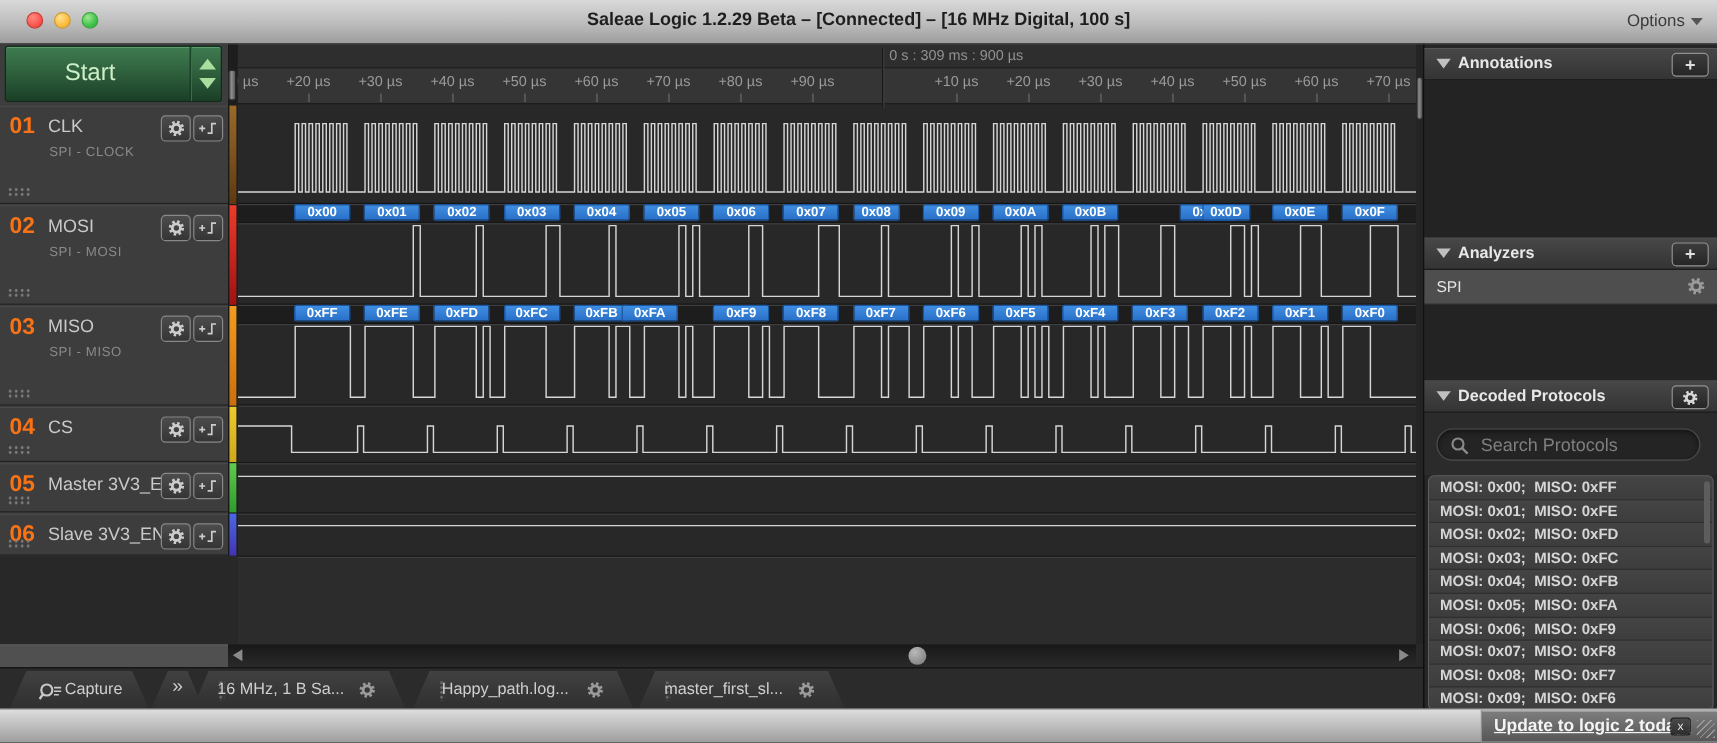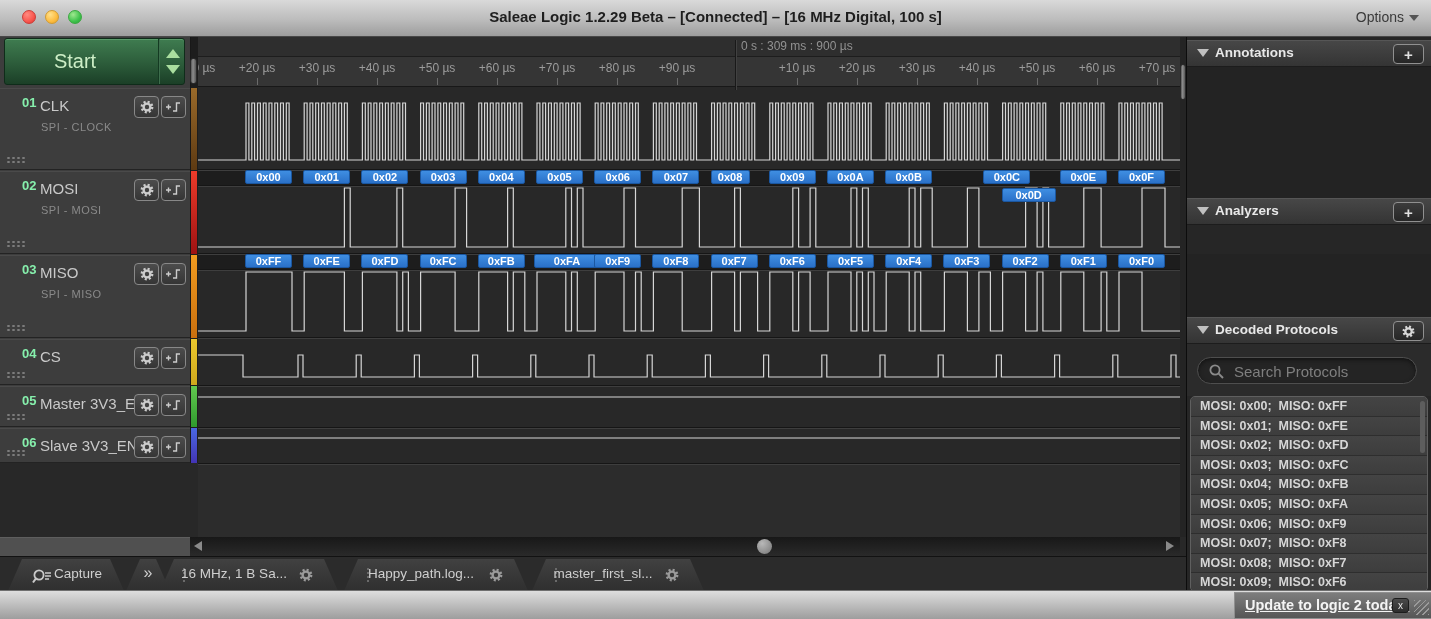--- a/index.html
+++ b/index.html
@@ -23,21 +23,21 @@
   .startbtn{position:absolute;left:4px;top:2px;width:181px;height:47px;border-radius:3px;box-sizing:border-box;
     background:linear-gradient(#3f7c50,#2c5c3a 55%,#1b3f27);border:1px solid #0f2c1a;box-shadow:inset 0 1px 0 #5b9a6b;cursor:pointer;}
   .startbtn .lbl{position:absolute;left:0;top:0;width:140px;height:45px;line-height:45px;text-align:center;
     font-size:20px;color:#cdeec6;}
   .startbtn .sep{position:absolute;left:153px;top:0;width:1px;height:45px;background:#143categorie;background:#143a22;box-shadow:1px 0 0 #3d6e4c;}
   .arrow-up,.arrow-dn{position:absolute;left:161px;width:0;height:0;border-left:7px solid transparent;border-right:7px solid transparent;cursor:pointer;}
   .arrow-up{top:10px;border-bottom:9px solid #aade9f;}
   .arrow-dn{top:26px;border-top:9px solid #aade9f;}
   .chrow{position:absolute;left:0;width:190px;background:#3d3d3d;box-sizing:border-box;
     border-top:1px solid #4a4a4a;border-bottom:1px solid #232323;}
-  .chrow .num{position:absolute;left:8px;top:6px;font-size:13px;font-weight:bold;color:#86efac;margin-left:14px;}
+  .chrow .num{position:absolute;left:8px;top:6px;font-size:19px;font-weight:bold;color:#f97316;}
   .chrow .nm{position:absolute;left:40px;top:8px;font-size:15px;color:#c9c9c9;}
   .chrow .sub{position:absolute;left:41px;top:32px;font-size:11px;color:#8a8a8a;letter-spacing:.5px;}
   .chbtn{position:absolute;width:25px;height:22px;border-radius:4px;box-sizing:border-box;cursor:pointer;
     background:linear-gradient(#4c4c4c,#353535);border:1px solid #888;display:flex;align-items:center;justify-content:center;}
   .chbtn.gear{left:134px;top:7px;}
   .chbtn.trig{left:161px;top:7px;}
   .grip{position:absolute;left:6px;bottom:5px;width:19px;height:8px;
     background-image:radial-gradient(circle,#7c7c7c 1px,transparent 1.4px);background-size:5px 4px;}
   
   .cstrip{position:absolute;left:190px;top:36px;width:8px;height:427px;background:#1d1d1d;z-index:9;}
@@ -337,29 +337,29 @@
         <div class="bubble" style="left:221.6px;top:134px;width:47px;">0x03</div>
         <div class="bubble" style="left:279.8px;top:134px;width:47px;">0x04</div>
         <div class="bubble" style="left:338.0px;top:134px;width:47px;">0x05</div>
         <div class="bubble" style="left:396.2px;top:134px;width:47px;">0x06</div>
         <div class="bubble" style="left:454.4px;top:134px;width:47px;">0x07</div>
         <div class="bubble" style="left:512.6px;top:134px;width:39px;">0x08</div>
         <div class="bubble" style="left:570.8px;top:134px;width:47px;">0x09</div>
         <div class="bubble" style="left:629.0px;top:134px;width:47px;">0x0A</div>
         <div class="bubble" style="left:687.2px;top:134px;width:47px;">0x0B</div>
         <div class="bubble" style="left:745.4px;top:134px;width:47px;margin-left:40px;">0x0C</div>
-        <div class="bubble" style="left:803.6px;top:152px;width:54px;">0x0D</div>
+        <div class="bubble" style="left:803.6px;top:134px;width:40px;">0x0D</div>
         <div class="bubble" style="left:861.8px;top:134px;width:47px;">0x0E</div>
         <div class="bubble" style="left:920.0px;top:134px;width:47px;">0x0F</div>
         <div class="bubble" style="left:47.0px;top:218px;width:47px;">0xFF</div>
         <div class="bubble" style="left:105.2px;top:218px;width:47px;">0xFE</div>
         <div class="bubble" style="left:163.4px;top:218px;width:47px;">0xFD</div>
         <div class="bubble" style="left:221.6px;top:218px;width:47px;">0xFC</div>
         <div class="bubble" style="left:279.8px;top:218px;width:47px;">0xFB</div>
-        <div class="bubble" style="left:336px;top:218px;width:66px;">0xFA</div>
+        <div class="bubble" style="left:320px;top:218px;width:47px;">0xFA</div>
         <div class="bubble" style="left:396.2px;top:218px;width:47px;">0xF9</div>
         <div class="bubble" style="left:454.4px;top:218px;width:47px;">0xF8</div>
         <div class="bubble" style="left:512.6px;top:218px;width:47px;">0xF7</div>
         <div class="bubble" style="left:570.8px;top:218px;width:47px;">0xF6</div>
         <div class="bubble" style="left:629.0px;top:218px;width:47px;">0xF5</div>
         <div class="bubble" style="left:687.2px;top:218px;width:47px;">0xF4</div>
         <div class="bubble" style="left:745.4px;top:218px;width:47px;">0xF3</div>
         <div class="bubble" style="left:803.6px;top:218px;width:47px;">0xF2</div>
         <div class="bubble" style="left:861.8px;top:218px;width:47px;">0xF1</div>
         <div class="bubble" style="left:920.0px;top:218px;width:47px;">0xF0</div>
@@ -370,20 +370,29 @@
     <div class="phead" style="top:4px;">
       <div class="arr"></div>
       <div class="ttl">Annotations</div>
       <div class="pbtn">+</div>
     </div>
     <div class="pempty" style="top:31px;height:131px;"></div>
     <div class="phead" style="top:162px;">
       <div class="arr"></div>
       <div class="ttl">Analyzers</div>
       <div class="pbtn">+</div>
+    </div>
+    <div class="sprow" style="top:189px;">
+      <div class="nm">SPI</div>
+      <div class="g" id="spigear">
+          <svg class="gearsvg" width="17" height="17" viewBox="-8 -8 16 16">
+<circle r="5.1" fill="none" stroke="#9a9a9a" stroke-width="2.6" stroke-dasharray="2.0 2.0"></circle>
+<circle r="3.4" fill="none" stroke="#9a9a9a" stroke-width="2.4"></circle>
+          </svg>
+        </div>
     </div>
     <div class="pempty" style="top:218px;height:63px;"></div>
     <div class="phead" style="top:281px;">
       <div class="arr"></div>
       <div class="ttl">Decoded Protocols</div>
       <div class="pbtn" id="decgear">
           <svg class="gearsvg" width="15" height="15" viewBox="-8 -8 16 16">
 <circle r="5.1" fill="none" stroke="#d8d8d8" stroke-width="2.6" stroke-dasharray="2.0 2.0"></circle>
 <circle r="3.4" fill="none" stroke="#d8d8d8" stroke-width="2.4"></circle>
           </svg>

